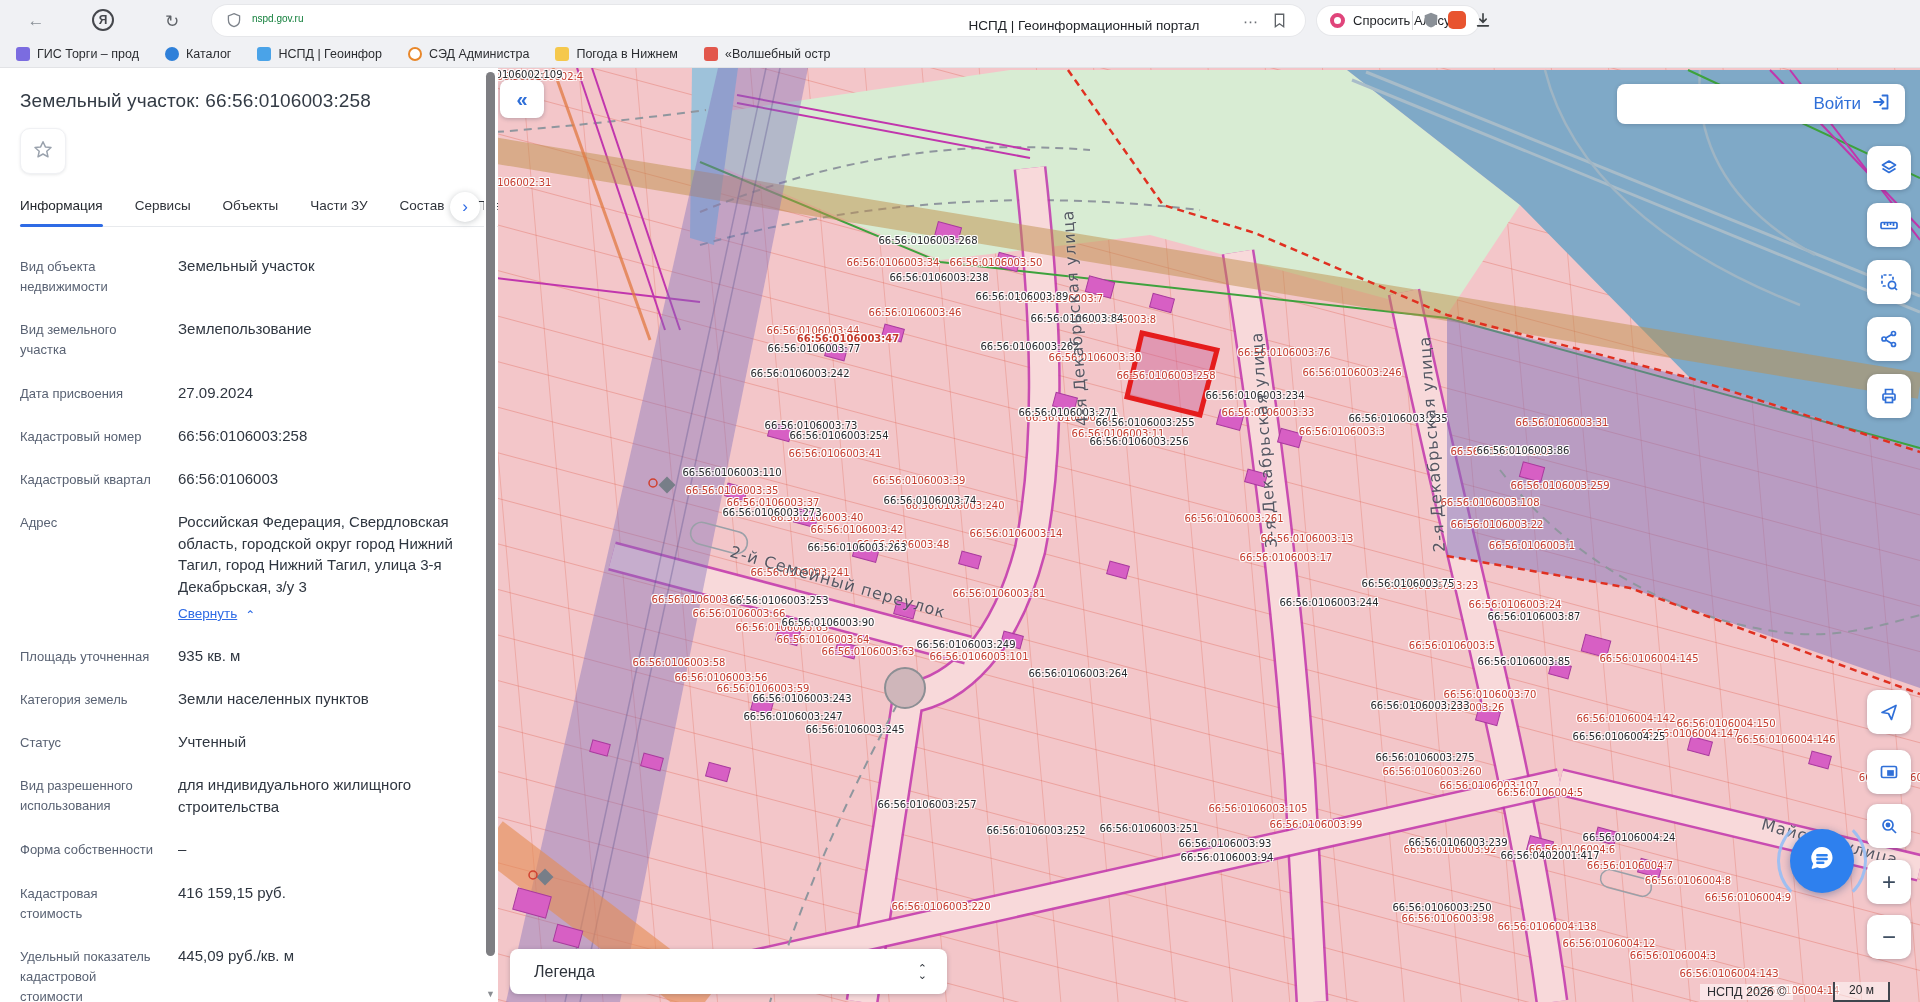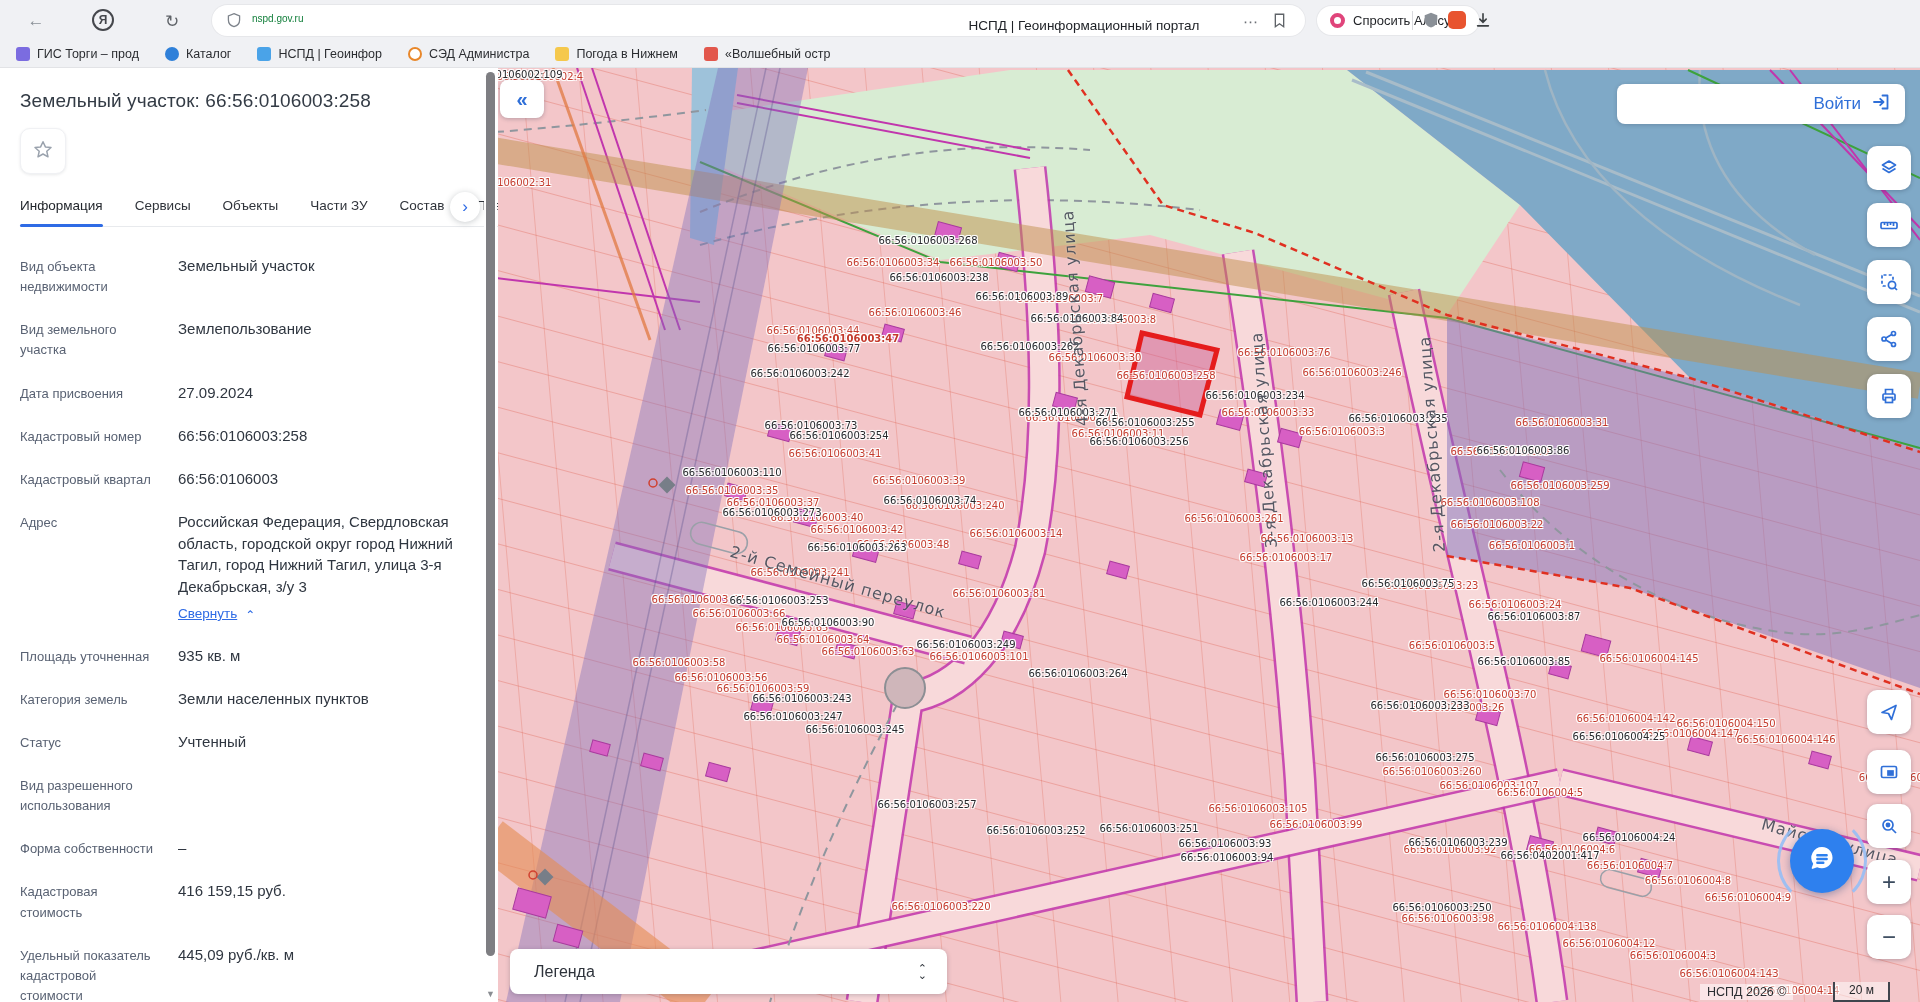--- a/index.html
+++ b/index.html
@@ -223,20 +223,23 @@
               </div>
             </div>
             <div class="frow">
               <div class="flabel">Статус</div>
               <div class="fval">
                 <div>Учтенный</div>
               </div>
             </div>
             <div class="frow">
               <div class="flabel">Вид разрешенного использования</div>
+              <div class="fval">
+                <div>для индивидуального жилищного строительства</div>
+              </div>
             </div>
             <div class="frow">
               <div class="flabel">Форма собственности</div>
               <div class="fval">
                 <div>–</div>
               </div>
             </div>
             <div class="frow">
               <div class="flabel">Кадастровая стоимость</div>
               <div class="fval">

